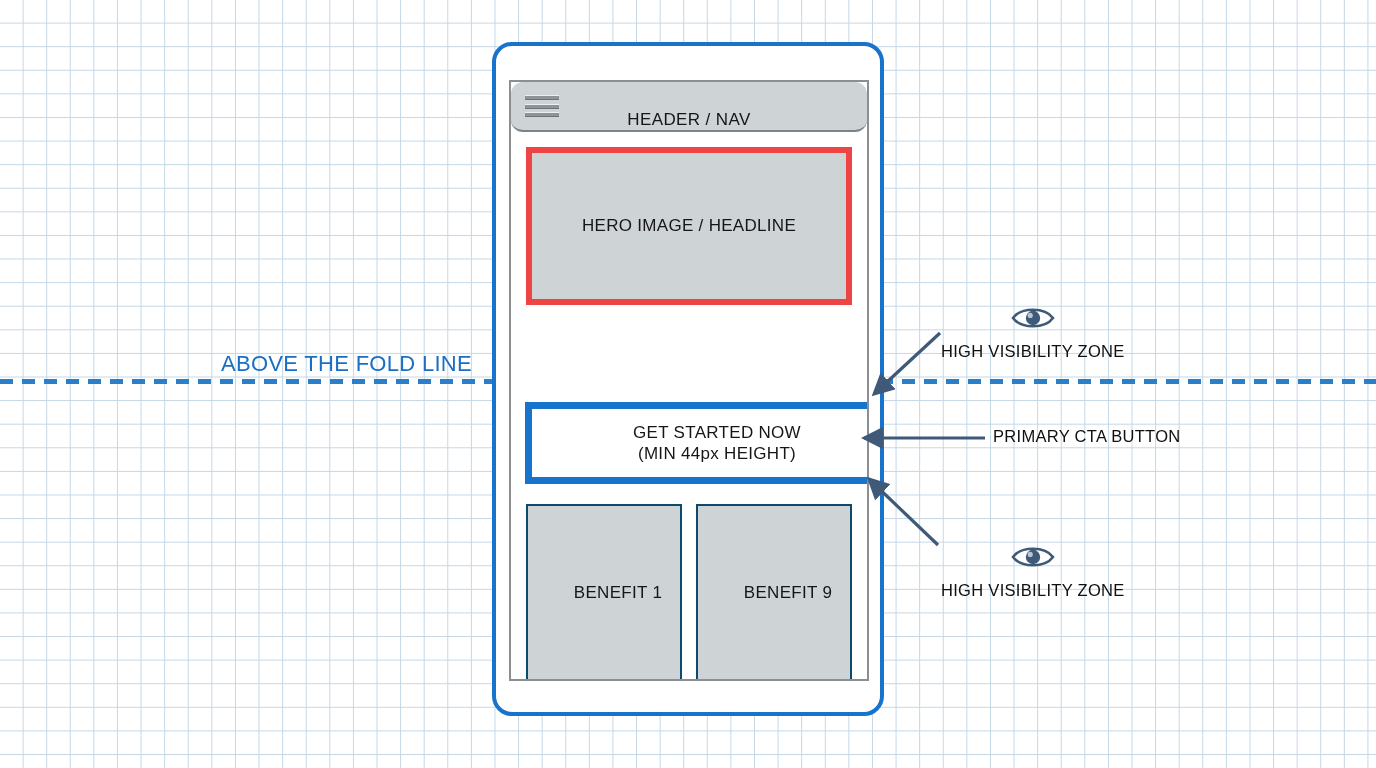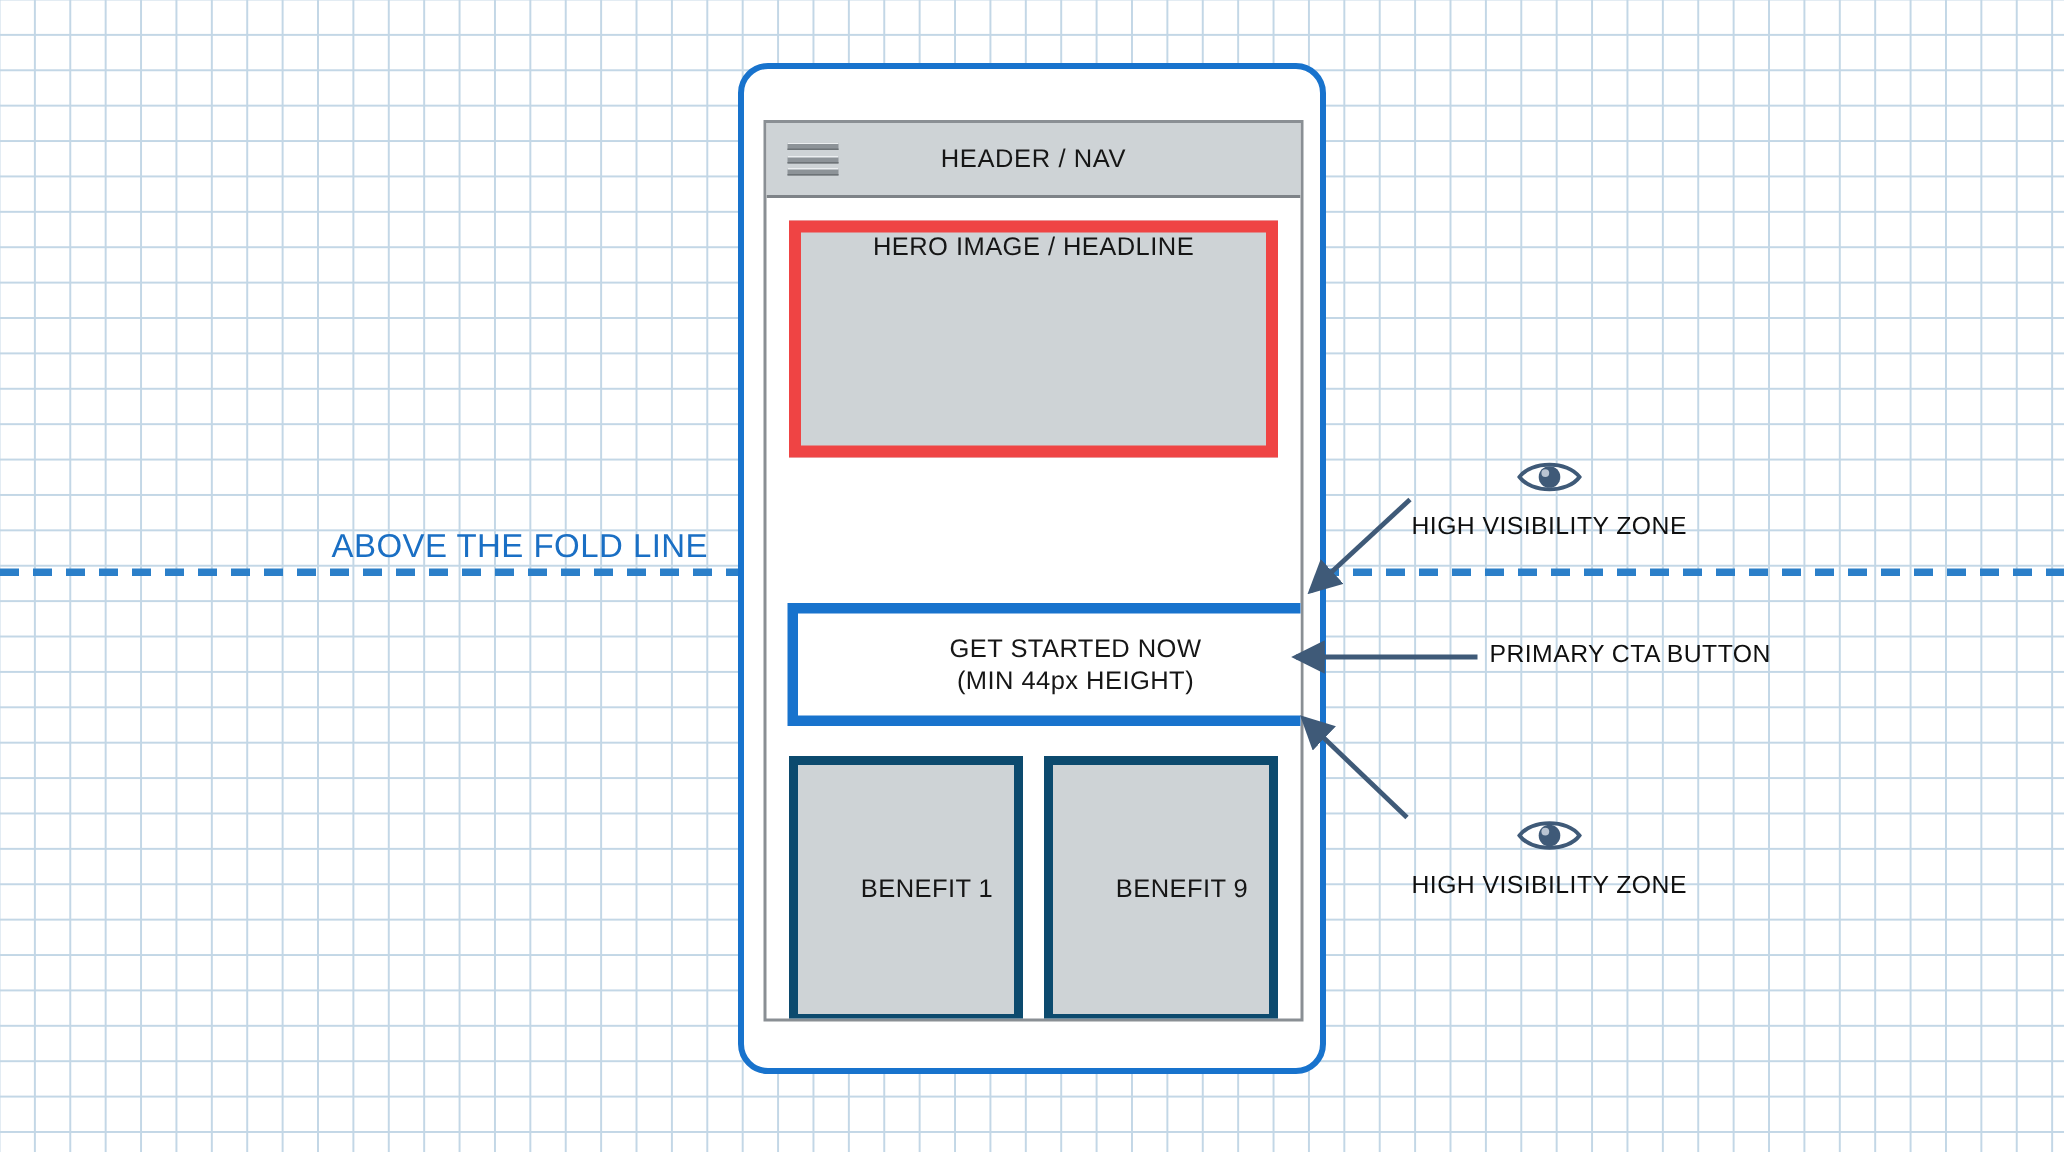--- a/index.html
+++ b/index.html
@@ -79,21 +79,22 @@
   .header-bar {
     position: absolute;
     left: 0;
     top: 0;
     width: 356px;
     height: 50px;
     background: #ced3d6;
     border-bottom: 2px solid #7e8388;
     box-sizing: border-box;
     display: flex;
-    align-items: center;
+    align-items: flex-end;
+    border-radius: 12px;
   }
   .hamburger {
     position: absolute;
     left: 14px;
     top: 50%;
     transform: translateY(-50%);
     width: 34px;
     height: 26px;
     display: flex;
     flex-direction: column;
@@ -119,24 +120,24 @@
   }
 
   
   .hero-box {
     position: absolute;
     left: 15px;
     top: 65px;
     width: 326px;
     height: 158px;
     background: #ced3d6;
-    border: 8px solid #ef4444;
-    box-sizing: border-box;
-    display: flex;
-    align-items: flex-start;
+    border: 6px solid #ef4444;
+    box-sizing: border-box;
+    display: flex;
+    align-items: center;
     justify-content: center;
   }
   .hero-text {
     font-size: 17px;
     letter-spacing: 0.3px;
     color: #161616;
   }
 
   
   .cta-button {
@@ -167,21 +168,21 @@
     top: 422px;
     width: 326px;
     height: 178px;
     display: flex;
     justify-content: space-between;
   }
   .benefit-box {
     width: 156px;
     height: 178px;
     background: #ced3d6;
-    border: 6px solid #0c4a6e;
+    border: 2px solid #0c4a6e;
     box-sizing: border-box;
     display: flex;
     align-items: center;
     justify-content: center;
     padding-left: 28px;
   }
   .benefit-text {
     font-size: 17px;
     letter-spacing: 0.3px;
     color: #161616;

